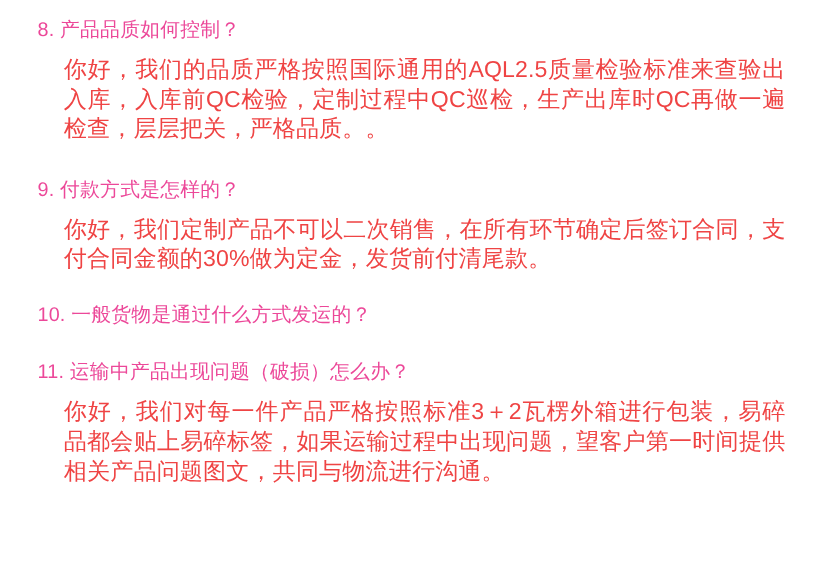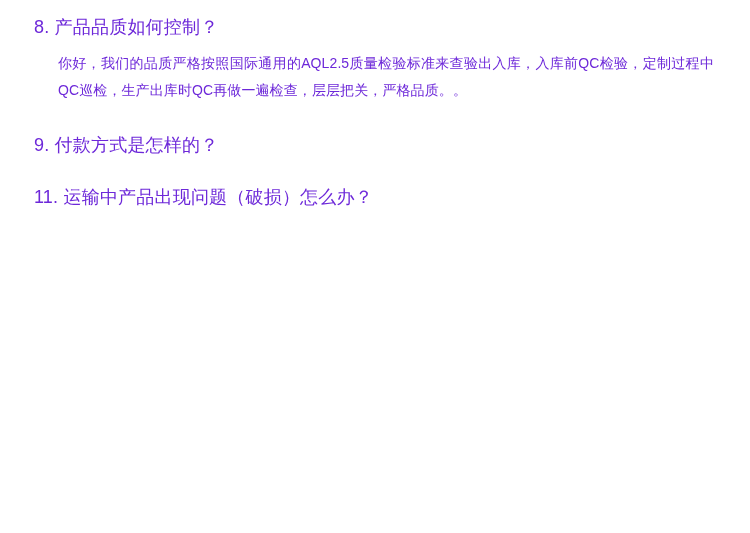--- a/index.html
+++ b/index.html
@@ -19,30 +19,30 @@
     height: 533px;
     box-sizing: border-box;
     padding: 14px 30px 0 34px;
   }
   .qa-block {
     margin-bottom: 22px;
   }
   .qa-question {
     font-size: 18px;
     line-height: 26px;
-    color: #6d28d9;
+    color: #ec4899;
     letter-spacing: 0.2px;
     margin: 0 0 10px 0;
     font-weight: normal;
     white-space: nowrap;
   }
   .qa-answer {
-    font-size: 14px;
+    font-size: 21px;
     line-height: 27px;
-    color: #6d28d9;
+    color: #ef4444;
     margin: 0;
     padding-left: 24px;
     padding-right: 6px;
     text-align: justify;
     text-justify: inter-ideograph;
     letter-spacing: 0.1px;
   }
   .blk-1 { margin-bottom: 28px; }
   .blk-2 { margin-bottom: 24px; }
   .blk-3 { margin-bottom: 26px; }
@@ -53,22 +53,25 @@
 
 <div class="page">
 
   <div class="qa-block blk-1">
     <p class="qa-question">8. 产品品质如何控制？</p>
     <p class="qa-answer">你好，我们的品质严格按照国际通用的AQL2.5质量检验标准来查验出入库，入库前QC检验，定制过程中QC巡检，生产出库时QC再做一遍检查，层层把关，严格品质。。</p>
   </div>
 
   <div class="qa-block blk-2">
     <p class="qa-question">9. 付款方式是怎样的？</p>
+    <p class="qa-answer">你好，我们定制产品不可以二次销售，在所有环节确定后签订合同，支付合同金额的30%做为定金，发货前付清尾款。</p>
   </div>
 
   <div class="qa-block blk-3">
+    <p class="qa-question">10. 一般货物是通过什么方式发运的？</p>
   </div>
 
   <div class="qa-block blk-4">
     <p class="qa-question">11. 运输中产品出现问题（破损）怎么办？</p>
+    <p class="qa-answer">你好，我们对每一件产品严格按照标准3＋2瓦楞外箱进行包装，易碎品都会贴上易碎标签，如果运输过程中出现问题，望客户第一时间提供相关产品问题图文，共同与物流进行沟通。</p>
   </div>
 
 </div>
 
 </body></html>

